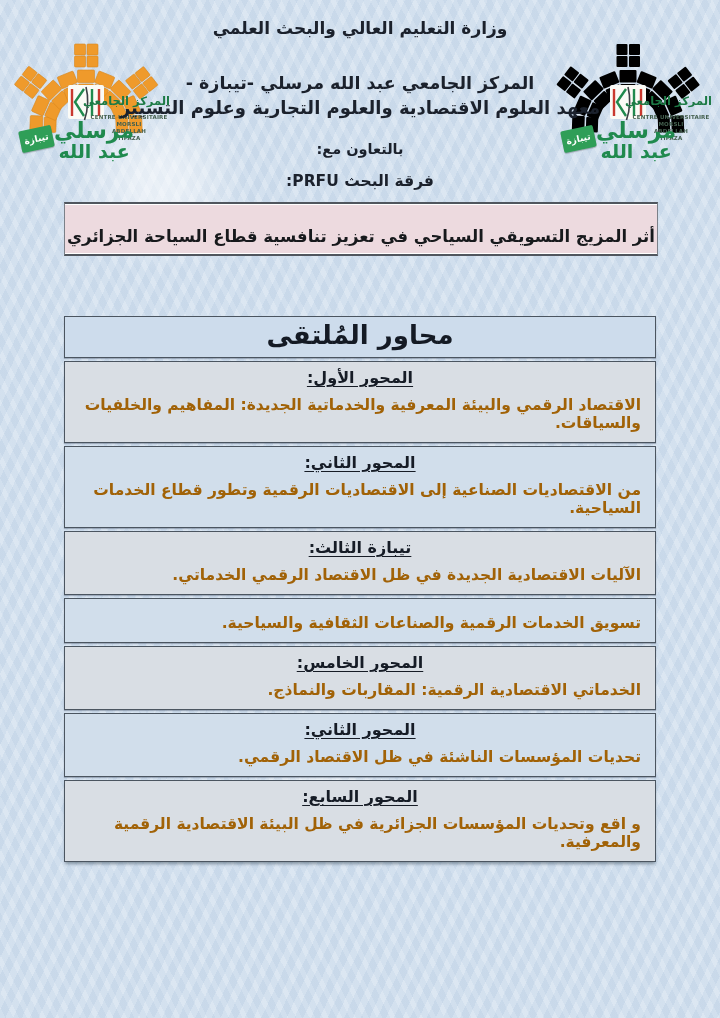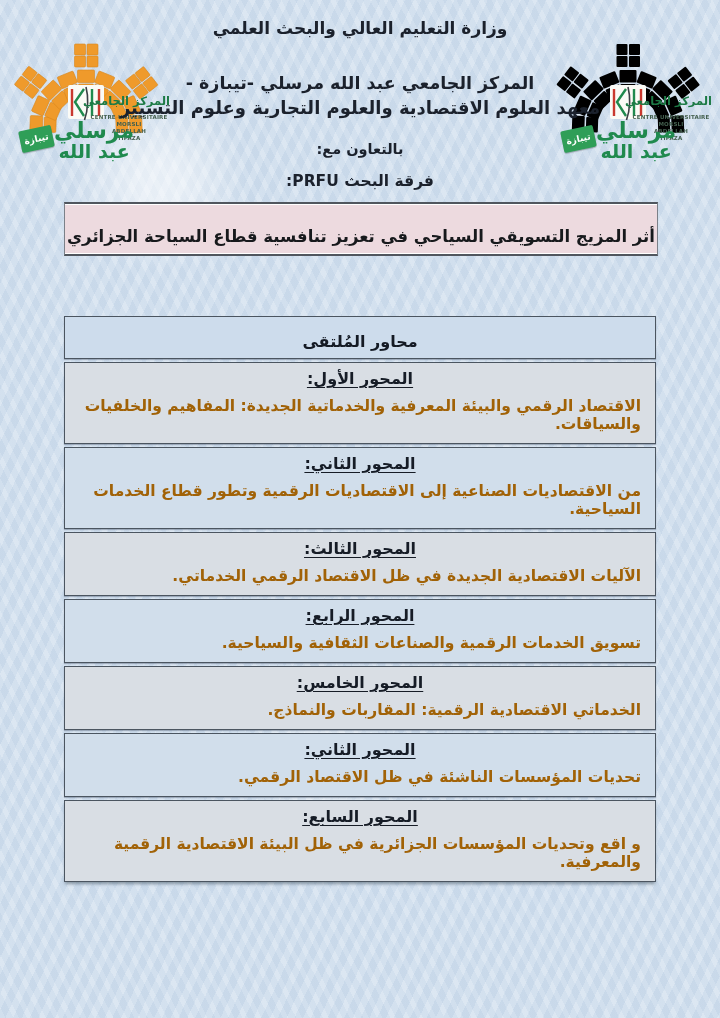--- a/index.html
+++ b/index.html
@@ -31,22 +31,22 @@
     padding-top:23px;
   }
 
   .axes{position:absolute;left:64px;top:316px;width:592px;}
   .cell{
     border:1px solid #4b5560;margin-bottom:3px;
     box-shadow:0 1px 1px rgba(90,105,125,.45);
     box-sizing:border-box;
   }
   .cell.head{
-    background:#cddcec;text-align:center;font-weight:bold;font-size:16px;
-    padding:15px 0 7px;color:#141a24;
+    background:#cddcec;text-align:center;font-weight:bold;font-size:26px;
+    padding:3px 0 7px;color:#141a24;
   }
   .cell.row{padding:6px 0 10px;}
   .cell.odd{background:#d9dee4;}
   .cell.even{background:#d1deeb;}
   .cell.last{box-shadow:0 3px 3px -1px rgba(70,85,100,.55);}
   .axis-title{
     text-align:center;font-weight:bold;font-size:16px;color:#161c26;
     text-decoration:underline;text-underline-offset:3px;
   }
   .axis-content{
@@ -204,25 +204,24 @@
 
   <div class="cell row odd">
     <div class="axis-title">المحور الأول:</div>
     <div class="axis-content">الاقتصاد الرقمي والبيئة المعرفية والخدماتية الجديدة: المفاهيم والخلفيات والسياقات.</div>
   </div>
   <div class="cell row even">
     <div class="axis-title">المحور الثاني:</div>
     <div class="axis-content">من الاقتصاديات الصناعية إلى الاقتصاديات الرقمية وتطور قطاع الخدمات السياحية.</div>
   </div>
   <div class="cell row odd">
-    <div class="axis-title">المحور الثالث:</div>
+    <div class="axis-title">تيبازة الثالث:</div>
     <div class="axis-content">الآليات الاقتصادية الجديدة في ظل الاقتصاد الرقمي الخدماتي.</div>
   </div>
   <div class="cell row even">
-    <div class="axis-title">المحور الرابع:</div>
     <div class="axis-content">تسويق الخدمات الرقمية والصناعات الثقافية والسياحية.</div>
   </div>
   <div class="cell row odd">
     <div class="axis-title">المحور الخامس:</div>
     <div class="axis-content">الخدماتي الاقتصادية الرقمية: المقاربات والنماذج.</div>
   </div>
   <div class="cell row even">
     <div class="axis-title">المحور الثاني:</div>
     <div class="axis-content">تحديات المؤسسات الناشئة في ظل الاقتصاد الرقمي.</div>
   </div>

